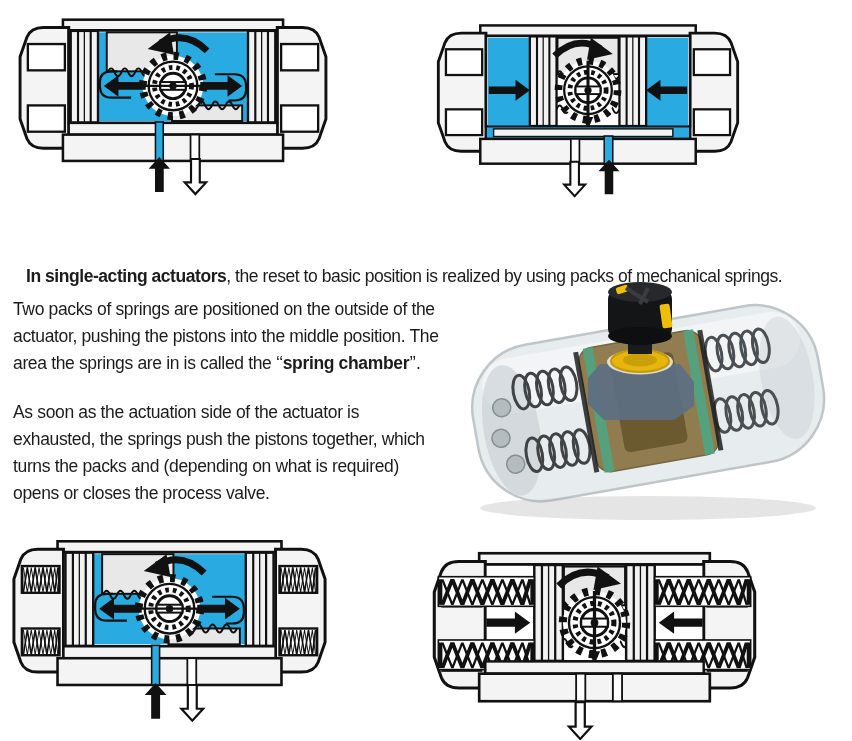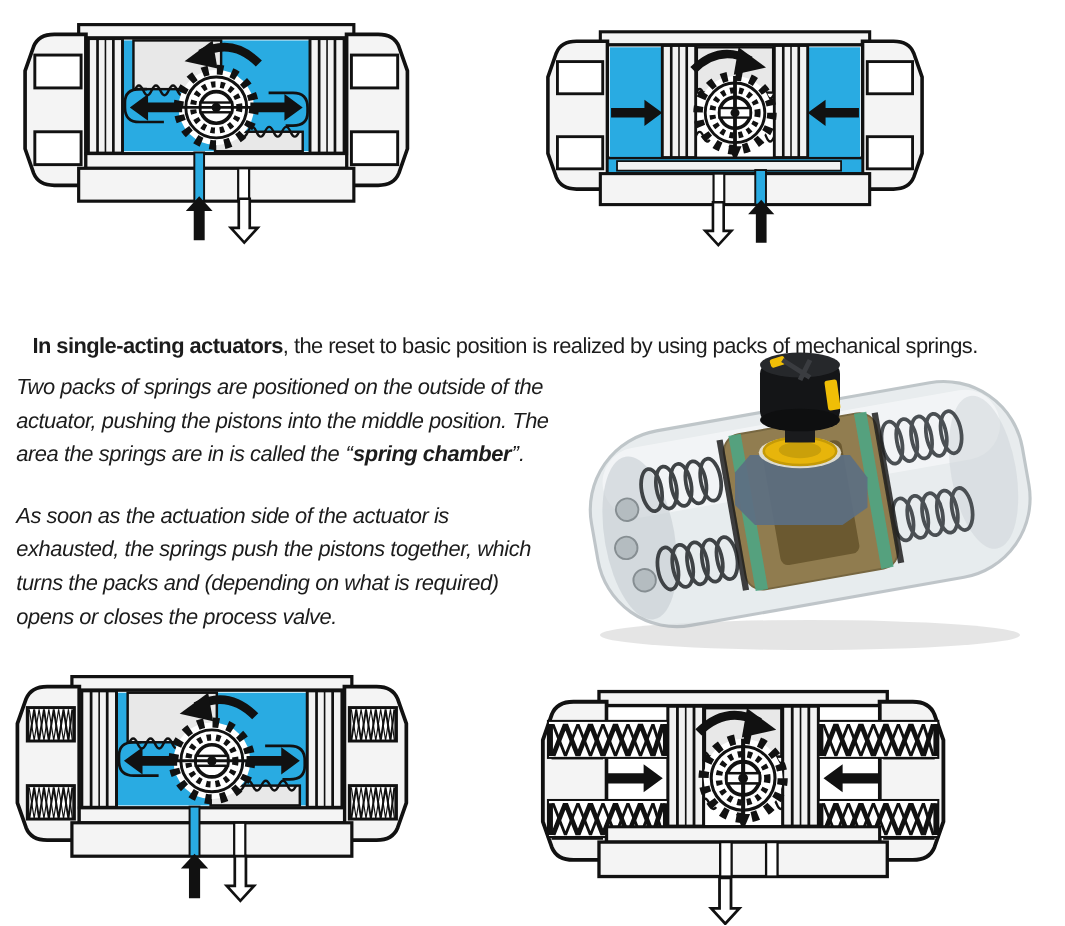--- a/index.html
+++ b/index.html
@@ -3,21 +3,21 @@
 <meta charset="utf-8">
 <style>
   html,body{margin:0;padding:0;background:#fff;}
   #page{position:relative;width:852px;height:741px;background:#ffffff;overflow:hidden;
         font-family:"Liberation Sans",sans-serif;color:#1c1c1c;}
   .fig{position:absolute;}
   .intro{position:absolute;left:26px;top:245px;width:834px;font-size:17.5px;
          letter-spacing:-0.45px;line-height:26px;white-space:nowrap;}
   .coltext{position:absolute;left:13px;top:296px;width:426px;font-size:17.5px;
            letter-spacing:-0.35px;line-height:27px;}
-  .coltext p{margin:0 0 22px 0;font-style:italic;}
+  .coltext p{margin:0 0 22px 0;}
   strong{font-weight:bold;}
 </style>
 </head>
 <body>
 
 <div id="page">
 
 <svg width="0" height="0" style="position:absolute" aria-hidden="true">
   <defs>
     <g id="cap">

